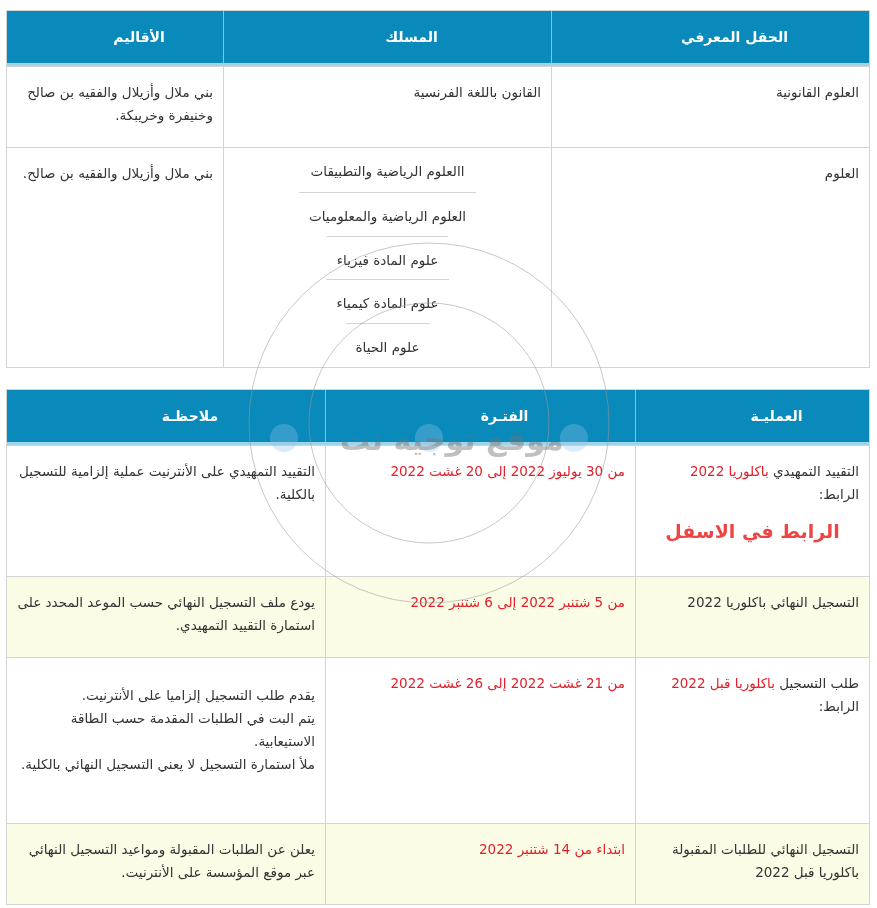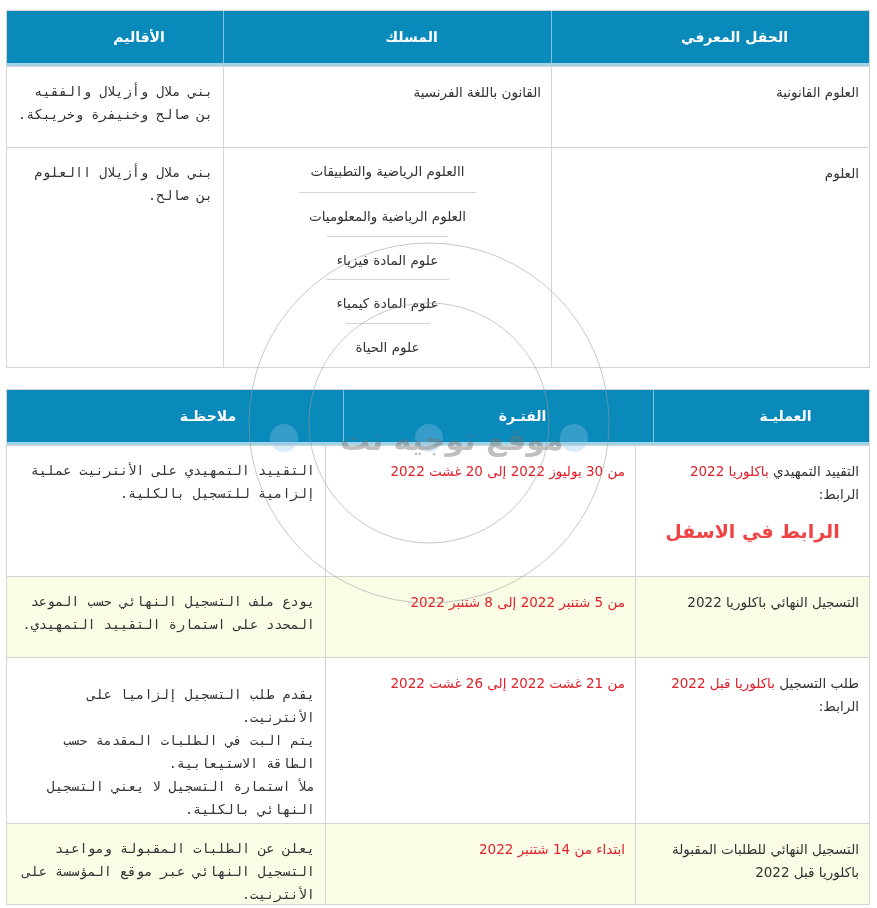--- a/index.html
+++ b/index.html
@@ -9,21 +9,21 @@
          box-sizing: border-box; direction: rtl; }
   .hdr { display: flex; background: #0a8abb; height: 55px; border-bottom: 3px solid #9fd3e8; box-sizing: border-box; }
   .hdr .th { color: #ffffff; font-weight: bold; font-size: 14px; display: flex;
              align-items: center; justify-content: center; box-sizing: border-box;
              border-left: 1px solid #7fc3de; padding-left: 48px; }
   .hdr .th:last-child { border-left: none; }
   .row { display: flex; border-top: 1px solid #d4d4d4; box-sizing: border-box; }
   .row.hl { background: #fbfce6; }
   .td { box-sizing: border-box; padding: 14px 10px 0 10px; font-size: 13.5px; line-height: 23px;
         border-left: 1px solid #d4d4d4; text-align: right; }
-  .td:last-child { border-left: none; font-family: Liberation Mono, monospace; }
+  .td:last-child { border-left: none; }
   .c2 { width: 328px; }
   .c3 { width: 318px; }
   .d1 { width: 234px; }
   .d2 { width: 310px; }
   .d3 { width: 318px; text-align: right; }
   .sub { display: flex; flex-direction: column; padding: 0; align-items: center; }
   .sub .si { height: 44px; box-sizing: border-box; padding: 12px 10px 0 10px; border-top: 1px solid #d4d4d4; }
   .sub .si:first-child { border-top: none; }
   .red { color: #e0202a; }
   .link { color: #ef4444; font-weight: bold; font-size: 19px; text-align: center; display: block;
@@ -51,44 +51,44 @@
 
   <div class="row" style="height:220px;">
     <div class="td c3">العلوم</div>
     <div class="td c2 sub">
       <div class="si">االعلوم الرياضية والتطبيقات</div>
       <div class="si">العلوم الرياضية والمعلوميات</div>
       <div class="si">علوم المادة فيزياء</div>
       <div class="si">علوم المادة كيمياء</div>
       <div class="si">علوم الحياة</div>
     </div>
-    <div class="td" style="width:216px">بني ملال وأزيلال االعلوم بن صالح.</div>
+    <div class="td" style="width:216px">بني ملال وأزيلال والفقيه بن صالح.</div>
   </div>
 </div>
 
 <div class="tbl" style="top:389px;">
   <div class="hdr">
-    <div class="th" style="width:216px">العمليـة</div>
+    <div class="th" style="width:234px">العمليـة</div>
     <div class="th" style="width:310px">الفتـرة</div>
     <div class="th" style="width:318px">ملاحظـة</div>
   </div>
 
   <div class="row" style="height:131px;">
     <div class="td d1">
       <span>التقييد التمهيدي </span><span class="red">باكلوريا 2022</span><br>
       <span>الرابط:</span>
       <span class="link">الرابط في الاسفل</span>
     </div>
     <div class="td d2 red">من 30 يوليوز 2022 إلى 20 غشت 2022</div>
     <div class="td d3">التقييد التمهيدي على الأنترنيت عملية إلزامية للتسجيل بالكلية.</div>
   </div>
 
   <div class="row hl" style="height:81px;">
     <div class="td d1">التسجيل النهائي باكلوريا 2022</div>
-    <div class="td d2 red">من 5 شتنبر 2022 إلى 8 شتنبر 2022</div>
+    <div class="td d2 red">من 5 شتنبر 2022 إلى 6 شتنبر 2022</div>
     <div class="td d3">يودع ملف التسجيل النهائي حسب الموعد المحدد على استمارة التقييد التمهيدي.</div>
   </div>
 
   <div class="row" style="height:166px;">
     <div class="td d1">
       <span>طلب التسجيل </span><span class="red">باكلوريا قبل 2022</span><br>
       <span>الرابط:</span>
     </div>
     <div class="td d2 red">من 21 غشت 2022 إلى 26 غشت 2022</div>
     <div class="td d3" style="padding-top:26px;">

